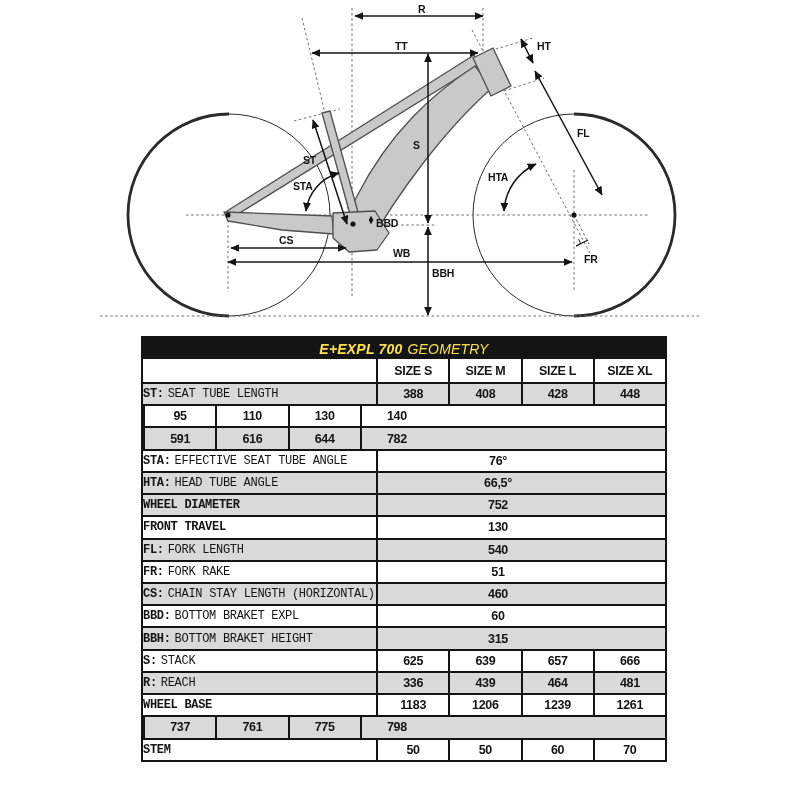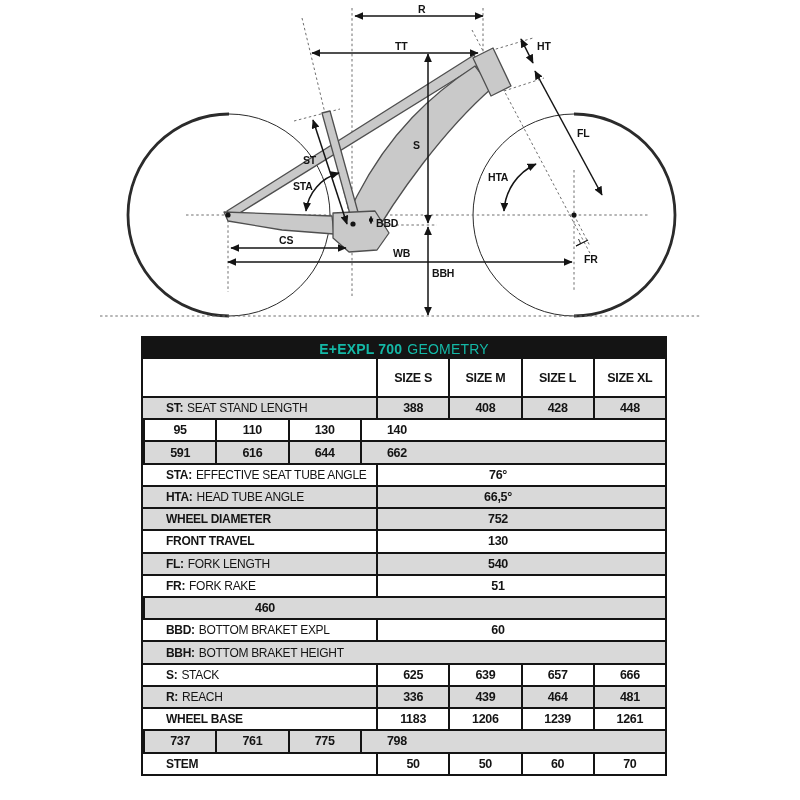--- a/index.html
+++ b/index.html
@@ -8,31 +8,31 @@
     font-family:"Liberation Sans", sans-serif;color:#141414;overflow:hidden;
   }
   .diagram-wrap{position:absolute;left:0;top:0;width:800px;height:336px;}
   svg text{font-family:"Liberation Sans", sans-serif;font-weight:bold;font-size:10.5px;fill:#141414;letter-spacing:-0.2px;}
 
   .geo-table{
     position:absolute;left:141px;top:336px;width:526px;box-sizing:border-box;
     border:2px solid var(--line,#141414);background:#fff;
   }
   .t-title{
-    height:21px;background:var(--table-header-bg,#141414);color:#14b8a6;
+    height:21px;background:var(--table-header-bg,#141414);color:#fde047;
     display:flex;align-items:center;justify-content:center;gap:5px;
-    font-size:14px;letter-spacing:0.2px;
+    font-size:14px;letter-spacing:0.2px;font-style:italic;
   }
   .t-title .tb{font-weight:bold;}
   .t-title .tr{font-weight:normal;}
-  .t-head{display:flex;height:37px;box-sizing:border-box;}
+  .t-head{display:flex;height:23px;box-sizing:border-box;}
   .trow{display:flex;height:22.22px;box-sizing:border-box;border-top:2px solid var(--line,#141414);}
   .trow.gray{background:var(--row-alt,#d9d9d9);}
   .cell{box-sizing:border-box;display:flex;align-items:center;overflow:hidden;white-space:nowrap;}
-  .cell.label{width:233px;padding-left:23px;font-size:12px;letter-spacing:-0.3px;}
+  .cell.label{width:233px;padding-left:0;font-size:12px;letter-spacing:-0.3px;font-family:Liberation Mono, monospace;}
   .cell.label b{margin-right:4px;letter-spacing:-0.3px;}
   .cell.hcell,.cell.val{
     width:72.25px;justify-content:center;font-weight:bold;font-size:12.5px;
     border-left:2px solid var(--line,#141414);letter-spacing:-0.3px;
   }
   .cell.hlabel{width:233px;}
   .cell.merged{
     width:242px;justify-content:center;font-weight:bold;font-size:12.5px;
     border-left:2px solid var(--line,#141414);letter-spacing:-0.3px;
   }
@@ -134,38 +134,38 @@
     <div class="cell hlabel"></div>
     <div class="cell hcell">SIZE S</div>
     <div class="cell hcell">SIZE M</div>
     <div class="cell hcell">SIZE L</div>
     <div class="cell hcell">SIZE XL</div>
   </div>
   <div>
       <div class="trow gray">
         <div class="cell label">
           <b>ST:</b>
-          <span>SEAT STAND LENGTH</span>
+          <span>SEAT TUBE LENGTH</span>
         </div>
         <div class="cell val">388</div>
         <div class="cell val">408</div>
         <div class="cell val">428</div>
         <div class="cell val">448</div>
       </div>
       <div class="trow">
         <div class="cell val">95</div>
         <div class="cell val">110</div>
         <div class="cell val">130</div>
         <div class="cell val">140</div>
       </div>
       <div class="trow gray">
         <div class="cell val">591</div>
         <div class="cell val">616</div>
         <div class="cell val">644</div>
-        <div class="cell val">662</div>
+        <div class="cell val">782</div>
       </div>
       <div class="trow">
         <div class="cell label">
           <b>STA:</b>
           <span>EFFECTIVE SEAT TUBE ANGLE</span>
         </div>
         <div class="cell merged">76°</div>
       </div>
       <div class="trow gray">
         <div class="cell label">
@@ -194,34 +194,39 @@
         <div class="cell merged">540</div>
       </div>
       <div class="trow">
         <div class="cell label">
           <b>FR:</b>
           <span>FORK RAKE</span>
         </div>
         <div class="cell merged">51</div>
       </div>
       <div class="trow gray">
+        <div class="cell label">
+          <b>CS:</b>
+          <span>CHAIN STAY LENGTH (HORIZONTAL)</span>
+        </div>
         <div class="cell merged">460</div>
       </div>
       <div class="trow">
         <div class="cell label">
           <b>BBD:</b>
           <span>BOTTOM BRAKET EXPL</span>
         </div>
         <div class="cell merged">60</div>
       </div>
       <div class="trow gray">
         <div class="cell label">
           <b>BBH:</b>
           <span>BOTTOM BRAKET HEIGHT</span>
         </div>
+        <div class="cell merged">315</div>
       </div>
       <div class="trow">
         <div class="cell label">
           <b>S:</b>
           <span>STACK</span>
         </div>
         <div class="cell val">625</div>
         <div class="cell val">639</div>
         <div class="cell val">657</div>
         <div class="cell val">666</div>

